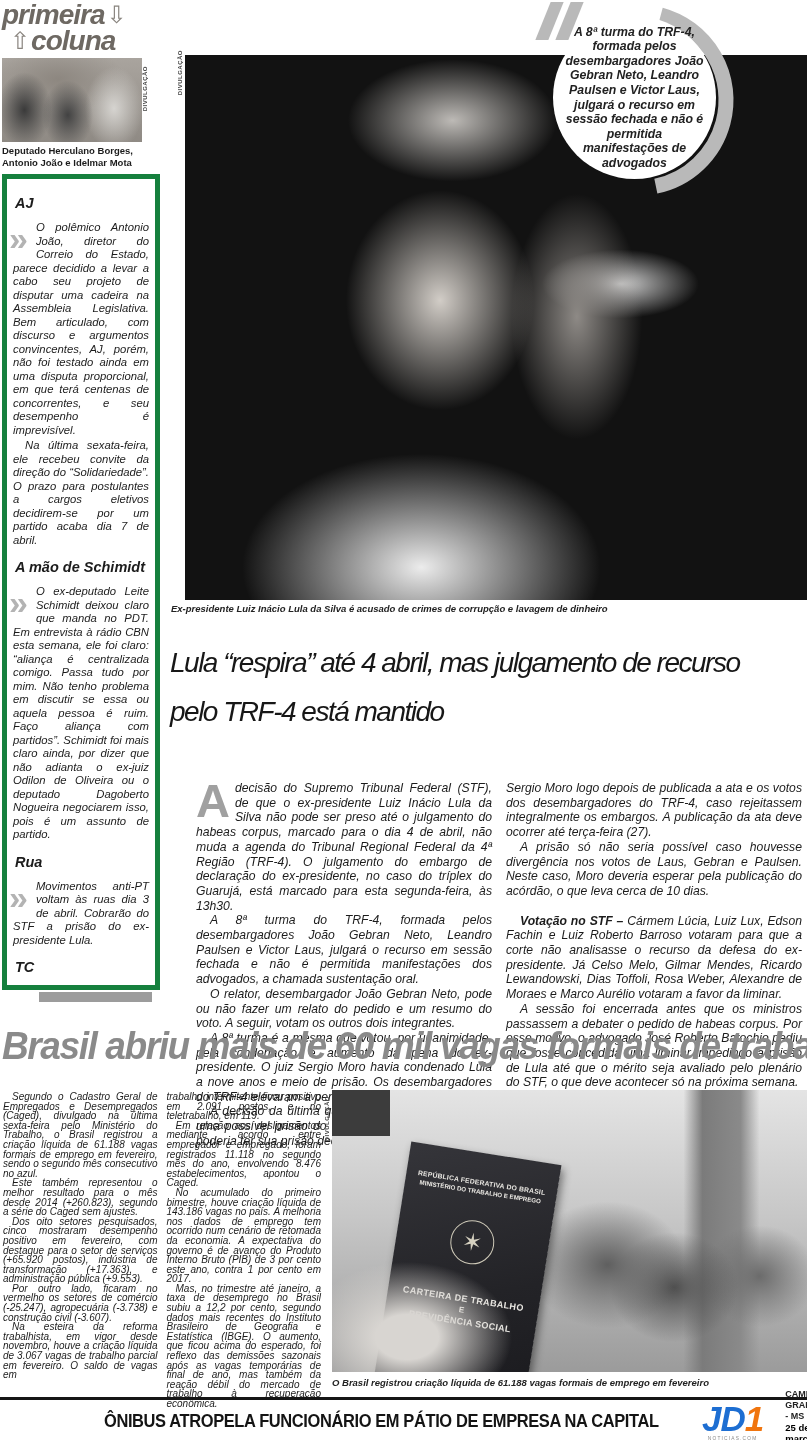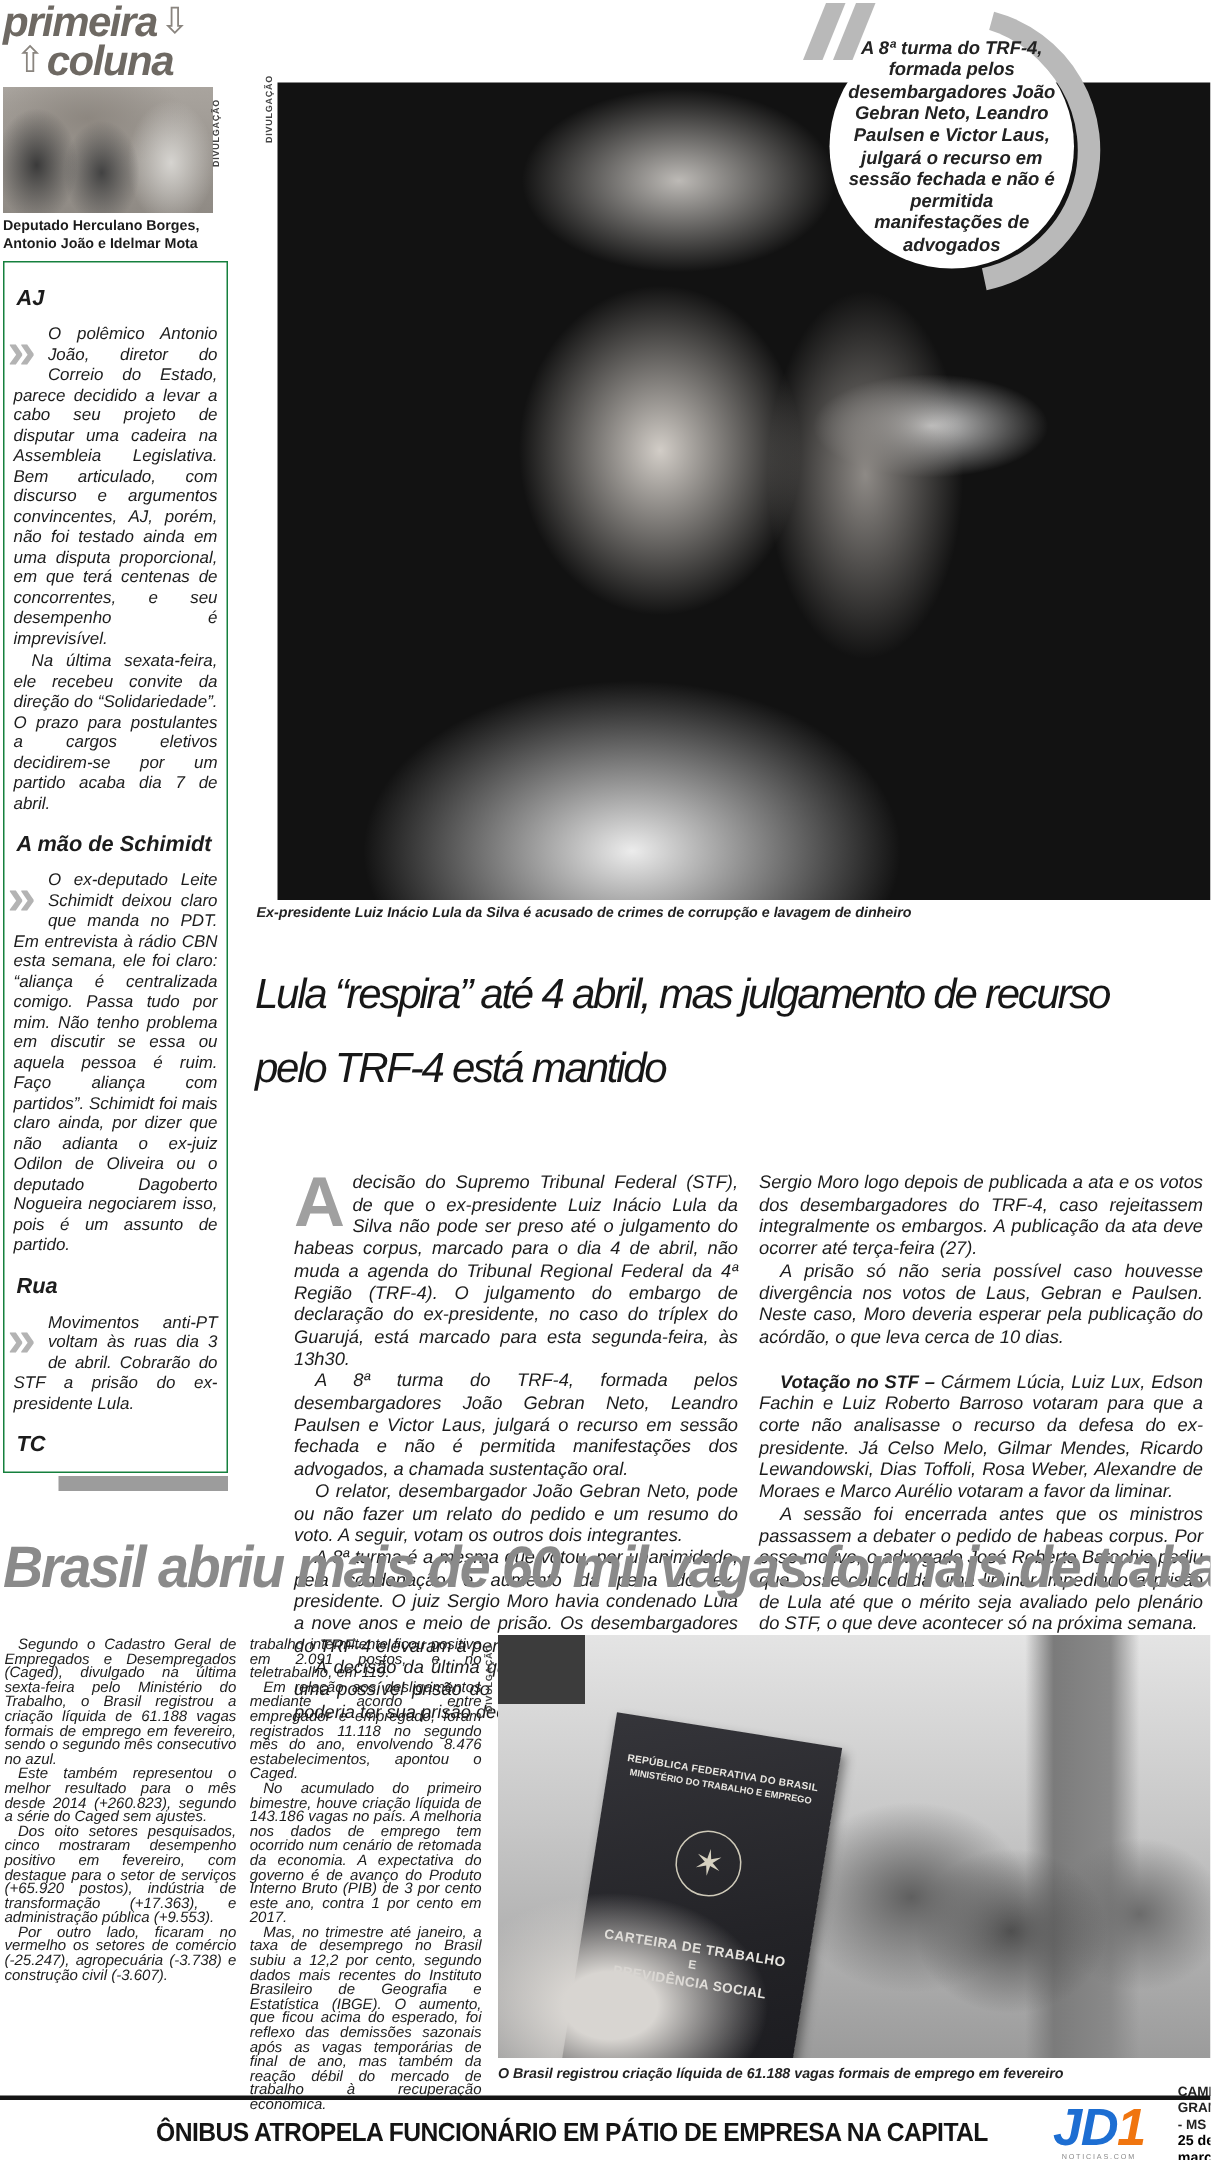--- a/index.html
+++ b/index.html
@@ -18,21 +18,21 @@
     background:
       radial-gradient(ellipse 26% 60% at 16% 62%, #3a3a3a 0%, rgba(58,58,58,0) 75%),
       radial-gradient(ellipse 24% 55% at 47% 68%, #424242 0%, rgba(66,66,66,0) 75%),
       radial-gradient(ellipse 26% 62% at 80% 60%, #d6d4d0 0%, rgba(214,212,208,0) 80%),
       radial-gradient(ellipse 60% 50% at 40% 25%, #8d8780 0%, rgba(141,135,128,0) 80%),
       linear-gradient(180deg,#a9a49e 0%, #8f8a84 100%);
   }
   .v-credit{writing-mode:vertical-rl;transform:rotate(180deg);font-size:6px;font-weight:bold;color:#444;letter-spacing:.5px;}
   #lc-credit{left:142px;top:66px;}
   .lc-caption{font-size:9.5px;font-weight:bold;line-height:11.5px;margin-top:3px;width:146px;}
-  .lc-box{margin-top:6px;width:136px;border:1px solid #15803d;padding:4px 6px 10px 6px;height:792px;overflow:hidden;}
+  .lc-box{margin-top:6px;width:136px;border:5px solid #15803d;padding:4px 6px 10px 6px;height:792px;overflow:hidden;}
   .lc-title{font-size:14.5px;font-weight:bold;font-style:italic;margin:12px 0 10px 2px;}
   .lc-p{font-size:11.3px;font-style:italic;line-height:13.5px;text-align:justify;margin:0 0 2px 0;}
   .lc-p.indent{text-indent:12px;}
   .chev{float:left;font-size:34px;line-height:30px;color:#b3b3b3;font-style:normal;font-weight:bold;margin:2px 6px 0 -4px;letter-spacing:-6px;padding-right:8px;}
   .lc-shadow{width:113px;height:10px;background:#9c9c9c;margin:2px 0 0 37px;}
   
   #lula-credit{left:177px;top:50px;}
   #lula-photo{left:185px;top:55px;width:622px;height:545px;background:
       radial-gradient(ellipse 24% 16% at 43% 12%, #bdbab6 0%, rgba(189,186,182,0) 70%),
       radial-gradient(ellipse 21% 28% at 41% 45%, #d2cdc7 0%, rgba(210,205,199,0) 72%),
@@ -152,20 +152,21 @@
   </div>
 </div>
 
 <div class="abs" id="jobs-headline">Brasil abriu mais de 60 mil vagas formais de trabalho</div>
 <div class="abs" id="jobs-cols">
   <div class="j-col">
     <p>Segundo o Cadastro Geral de Empregados e Desempregados (Caged), divulgado na última sexta-feira pelo Ministério do Trabalho, o Brasil registrou a criação líquida de 61.188 vagas formais de emprego em fevereiro, sendo o segundo mês consecutivo no azul.</p>
     <p>Este também representou o melhor resultado para o mês desde 2014 (+260.823), segundo a série do Caged sem ajustes.</p>
     <p>Dos oito setores pesquisados, cinco mostraram desempenho positivo em fevereiro, com destaque para o setor de serviços (+65.920 postos), indústria de transformação (+17.363), e administração pública (+9.553).</p>
     <p>Por outro lado, ficaram no vermelho os setores de comércio (-25.247), agropecuária (-3.738) e construção civil (-3.607).</p>
+    <p>Na esteira da reforma trabalhista, em vigor desde novembro, houve a criação líquida de 3.067 vagas de trabalho parcial em fevereiro. O saldo de vagas em</p>
   </div>
   <div class="j-col">
     <p class="noindent">trabalho intermitente ficou positivo em 2.091 postos, e no teletrabalho, em 119.</p>
     <p>Em relação aos desligamentos mediante acordo entre empregador e empregado, foram registrados 11.118 no segundo mês do ano, envolvendo 8.476 estabelecimentos, apontou o Caged.</p>
     <p>No acumulado do primeiro bimestre, houve criação líquida de 143.186 vagas no país. A melhoria nos dados de emprego tem ocorrido num cenário de retomada da economia. A expectativa do governo é de avanço do Produto Interno Bruto (PIB) de 3 por cento este ano, contra 1 por cento em 2017.</p>
     <p>Mas, no trimestre até janeiro, a taxa de desemprego no Brasil subiu a 12,2 por cento, segundo dados mais recentes do Instituto Brasileiro de Geografia e Estatística (IBGE). O aumento, que ficou acima do esperado, foi reflexo das demissões sazonais após as vagas temporárias de final de ano, mas também da reação débil do mercado de trabalho à recuperação econômica.</p>
   </div>
 </div>
 <div class="abs v-credit" id="jobs-credit">DIVULGAÇÃO</div>
 <div class="abs" id="jobs-photo">

